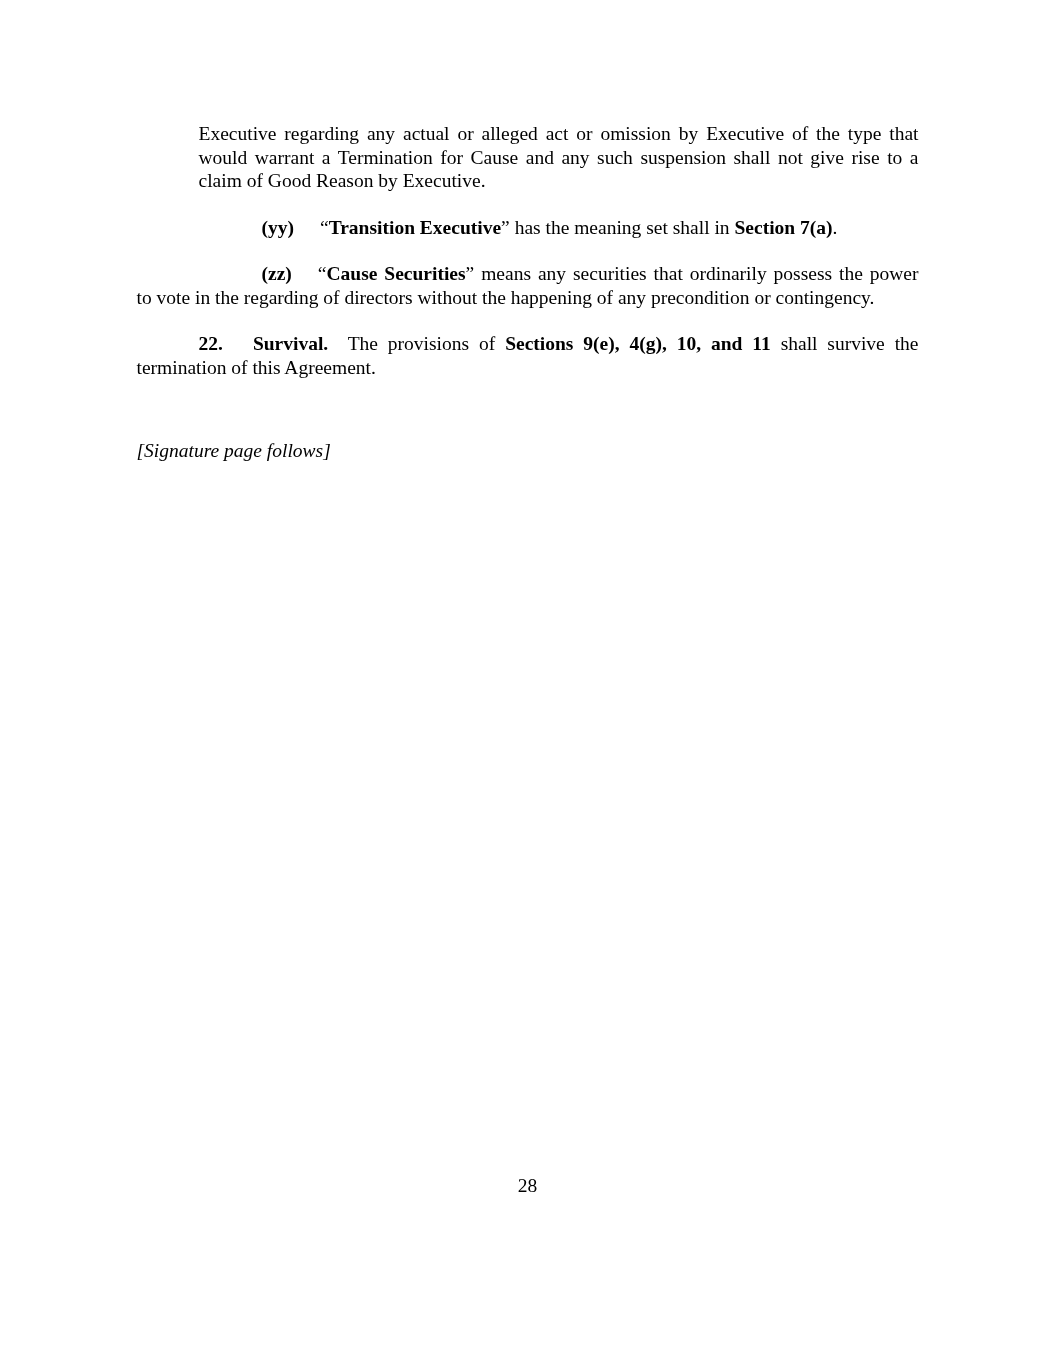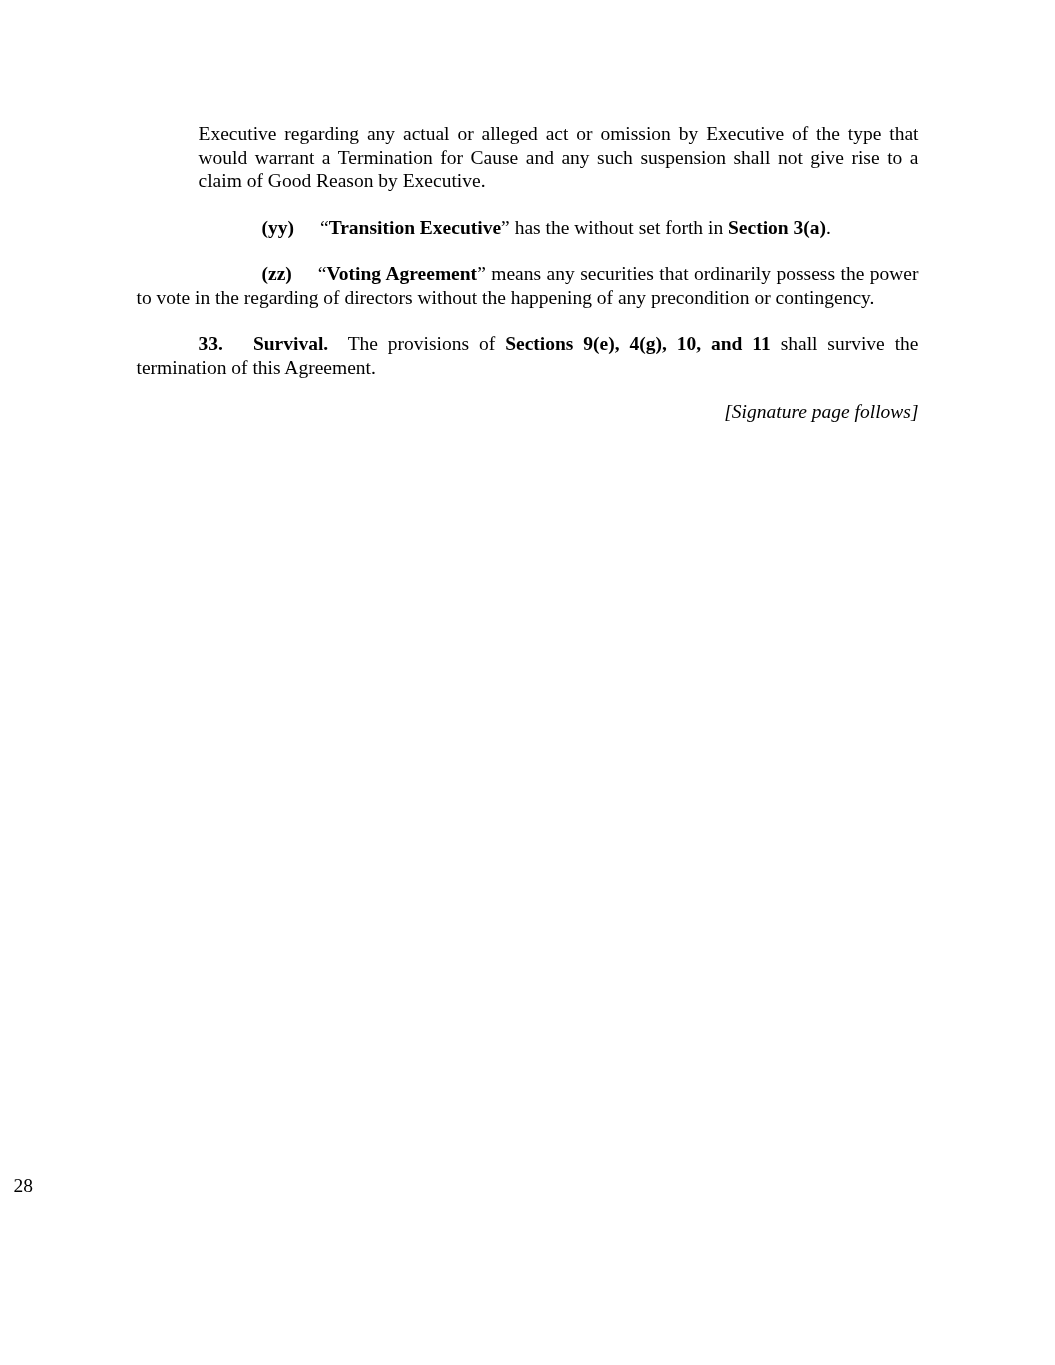--- a/index.html
+++ b/index.html
@@ -32,44 +32,45 @@
   }
   .indent-block { margin-left: 62px; }
   .mt { margin-top: 23px; }
   .fi-125 { text-indent: 125px; }
   .fi-62 { text-indent: 62px; }
   .tab { display: inline-block; width: 26px; }
   .tab-wide { display: inline-block; width: 30px; }
   .bold { font-weight: bold; }
   .ul { }
   .sig {
-    text-align: right;
+    text-align: left;
     font-style: italic;
-    margin-top: 21px;
+    margin-top: 60px;
     text-indent: 0;
   }
   .footer {
     position: absolute;
     left: 0;
     right: 0;
     top: 1174px;
+    text-align: center;
   }
 </style>
 </head>
 <body>
 
 <div class="page">
   <div class="content">
 
     <p class="para indent-block">Executive regarding any actual or alleged act or omission by Executive of the type that would warrant a Termination for Cause and any such suspension shall not give rise to a claim of Good Reason by Executive.</p>
 
-    <p class="para mt fi-125"><span class="bold">(yy)</span><span class="tab"></span><span>“</span><span class="bold">Transition Executive</span><span>”</span><span> has the without set forth in </span><span class="bold">Section 3(a)</span><span>.</span></p>
+    <p class="para mt fi-125"><span class="bold">(yy)</span><span class="tab"></span><span>“</span><span class="bold">Transition Executive</span><span>”</span><span> has the meaning set shall in </span><span class="bold">Section 7(a)</span><span>.</span></p>
 
-    <p class="para mt fi-125"><span class="bold">(zz)</span><span class="tab"></span><span>“</span><span class="bold">Voting Agreement</span><span>”</span><span> means any securities that ordinarily possess the power to vote in the regarding of directors without the happening of any precondition or contingency.</span></p>
+    <p class="para mt fi-125"><span class="bold">(zz)</span><span class="tab"></span><span>“</span><span class="bold">Cause Securities</span><span>”</span><span> means any securities that ordinarily possess the power to vote in the regarding of directors without the happening of any precondition or contingency.</span></p>
 
-    <p class="para mt fi-62"><span class="bold">33.</span><span class="tab-wide"></span><span class="bold ul">Survival</span><span class="bold">.</span><span>&nbsp; The provisions of </span><span class="bold">Sections 9(e), 4(g), 10, and 11</span><span> shall survive the termination of this Agreement.</span></p>
+    <p class="para mt fi-62"><span class="bold">22.</span><span class="tab-wide"></span><span class="bold ul">Survival</span><span class="bold">.</span><span>&nbsp; The provisions of </span><span class="bold">Sections 9(e), 4(g), 10, and 11</span><span> shall survive the termination of this Agreement.</span></p>
 
     <p class="para sig">[Signature page follows]</p>
 
   </div>
 
   <div class="footer">28</div>
 </div>
 
 </body></html>

